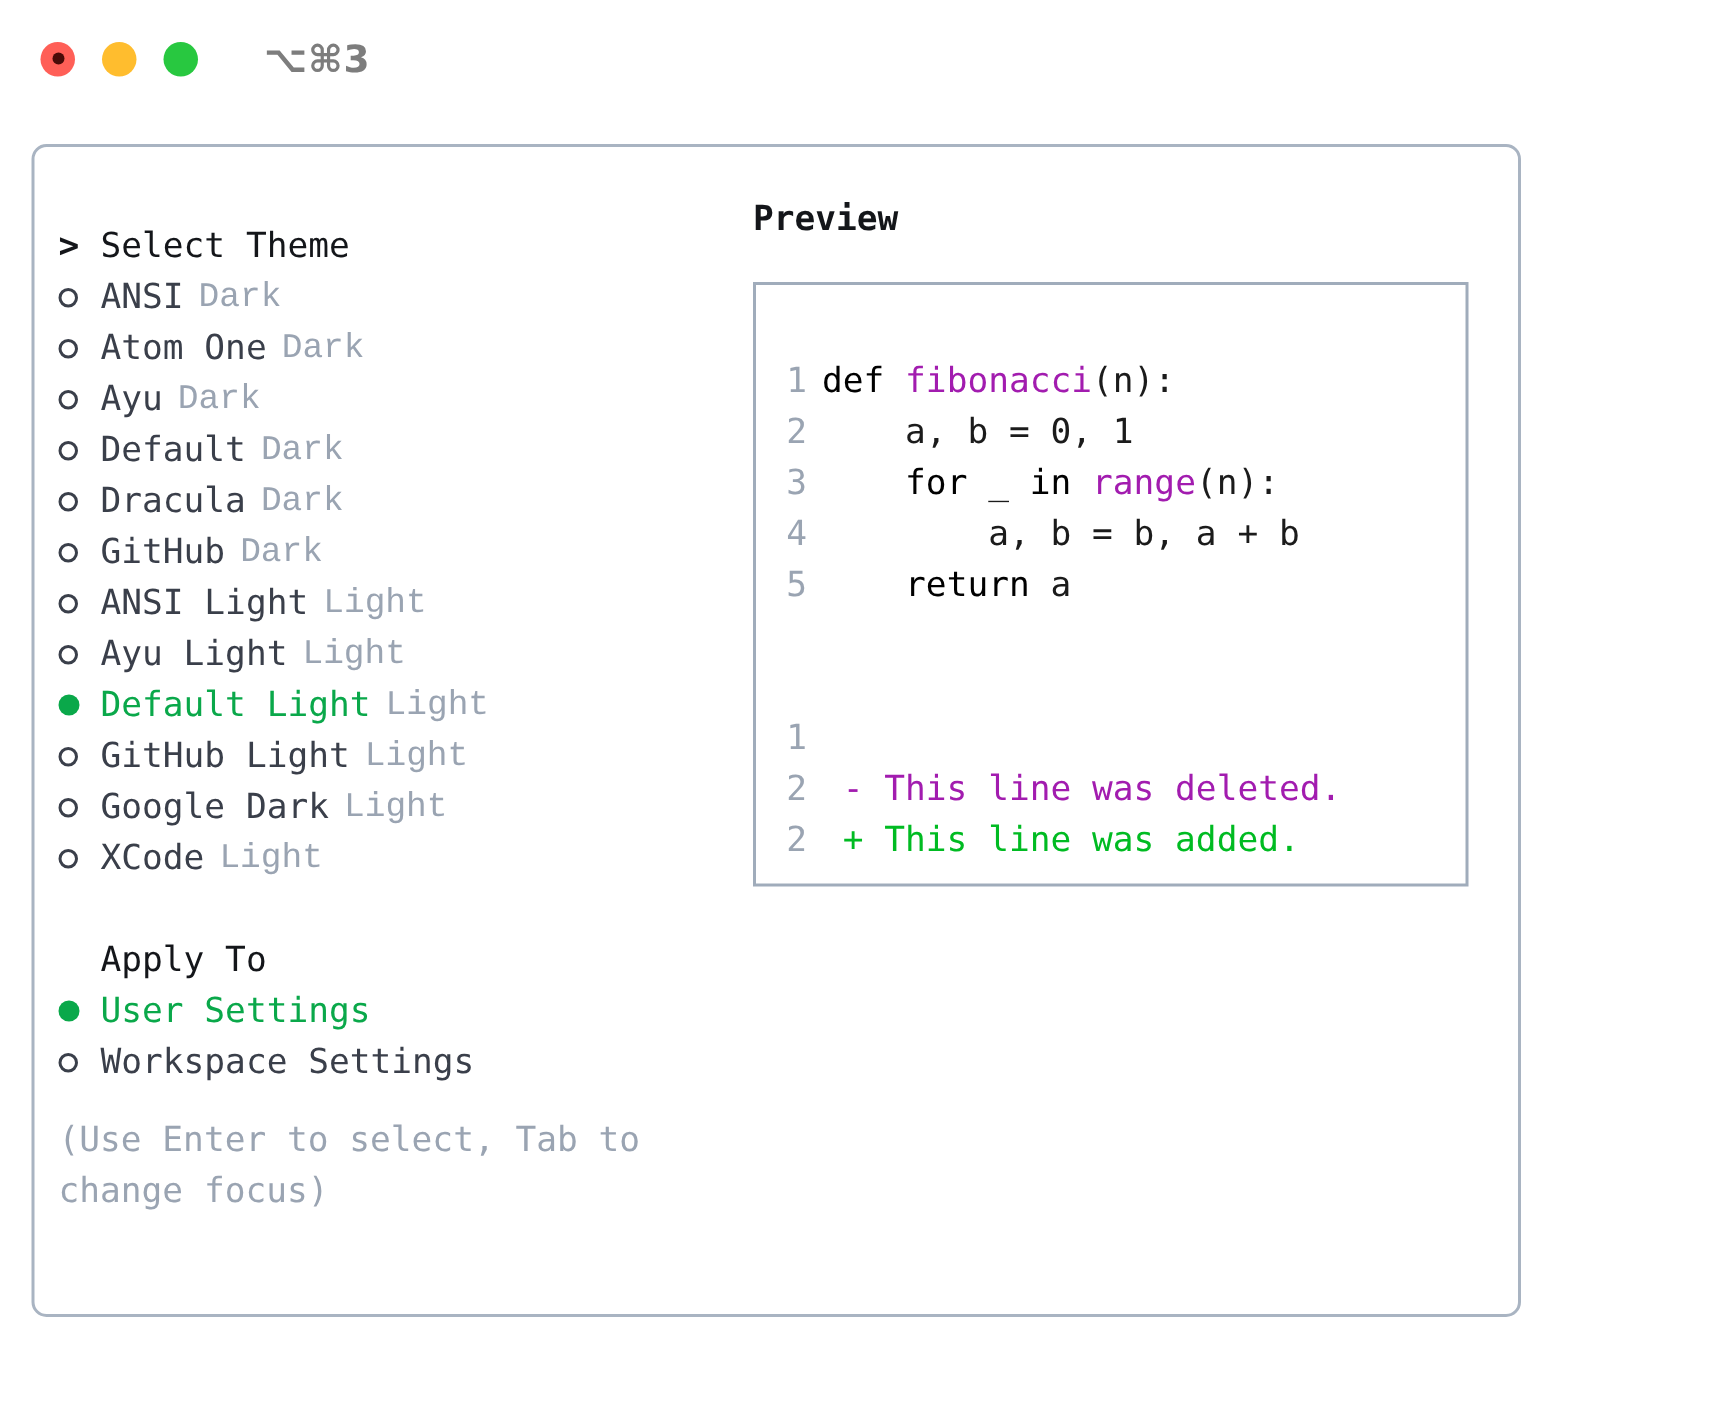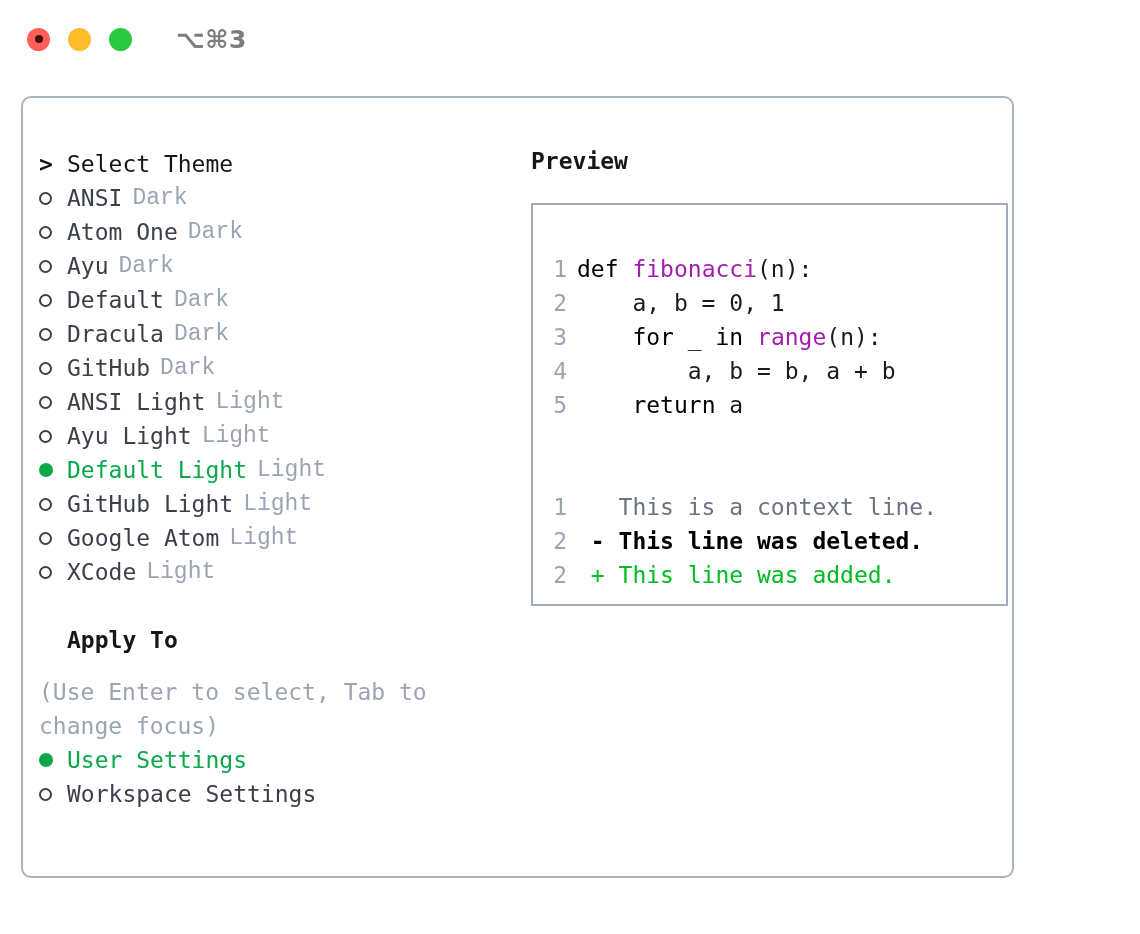--- a/index.html
+++ b/index.html
@@ -81,23 +81,22 @@
   
   #left-col {
     position: absolute;
     left: 16px;
     top: 49px;
     width: 440px;
   }
   #right-col {
     position: absolute;
     left: 479px;
-    top: 46px;
+    top: 31px;
     width: 490px;
-    margin-left: 29px;
   }
 
   
   .row {
     height: 34px;
     display: flex;
     align-items: center;
     font-size: 23px;
     color: #3a3f4a;
     white-space: nowrap;
@@ -137,21 +136,21 @@
   .tag {
     color: #9aa4b2;
     margin-left: 10px;
     font-family: Liberation Mono, monospace;
   }
   .section-head {
     height: 34px;
     display: flex;
     align-items: center;
     font-size: 23px;
-    font-weight: bold;
+    font-weight: normal;
     color: #14161a;
     padding-left: 28px;
   }
   .spacer-row { height: 34px; }
 
   #hint {
     margin-top: 18px;
     font-size: 23px;
     line-height: 34px;
     color: #9aa4b2;
@@ -188,21 +187,21 @@
     flex: 0 0 44px;
     text-align: right;
     color: #9aa4b2;
     padding-right: 10px;
     box-sizing: border-box;
   }
   .code-text { color: #1b1b1b; }
   .kw  { color: #000000; }
   .fn  { color: #a21caf; }
   .ctx { color: #6b7280; }
-  .del { color: #000000; font-weight: bold; }
+  .del { color: #a21caf; }
   .add { color: #00bb22; }
   .blank-row { height: 34px; }
 </style>
 </head>
 <body>
 
 <div id="window">
 
   <div id="titlebar">
     <span class="tl-dot red"></span>
@@ -290,68 +289,68 @@
             <span class="marker">
               <span class="radio-off"></span>
             </span>
             <span class="label">GitHub Light</span>
             <span class="tag">Light</span>
           </div>
           <div class="row">
             <span class="marker">
               <span class="radio-off"></span>
             </span>
-            <span class="label">Google Atom</span>
+            <span class="label">Google Dark</span>
             <span class="tag">Light</span>
           </div>
           <div class="row">
             <span class="marker">
               <span class="radio-off"></span>
             </span>
             <span class="label">XCode</span>
             <span class="tag">Light</span>
           </div>
         </div>
 
       <div class="spacer-row"></div>
 
       <div class="section-head">Apply To</div>
 
+      <div id="apply-list">
+          <div class="row">
+            <span class="marker">
+              <span class="radio-on"></span>
+            </span>
+            <span class="label active">User Settings</span>
+          </div>
+          <div class="row">
+            <span class="marker">
+              <span class="radio-off"></span>
+            </span>
+            <span class="label">Workspace Settings</span>
+          </div>
+        </div>
+
       <div id="hint">(Use Enter to select, Tab to change focus)</div>
-
-      <div id="apply-list">
-          <div class="row">
-            <span class="marker">
-              <span class="radio-on"></span>
-            </span>
-            <span class="label active">User Settings</span>
-          </div>
-          <div class="row">
-            <span class="marker">
-              <span class="radio-off"></span>
-            </span>
-            <span class="label">Workspace Settings</span>
-          </div>
-        </div>
     </div>
 
     <div id="right-col">
       <div id="preview-title">Preview</div>
       <div id="preview-box">
         <div id="code-block">
             <div class="code-row"><span class="gutter">1</span><span><span class="kw">def </span><span class="fn">fibonacci</span><span class="code-text">(n):</span></span></div>
             <div class="code-row"><span class="gutter">2</span><span><span class="code-text">    a, b = 0, 1</span></span></div>
             <div class="code-row"><span class="gutter">3</span><span><span class="code-text">    </span><span class="kw">for</span><span class="code-text"> _ </span><span class="kw">in </span><span class="fn">range</span><span class="code-text">(n):</span></span></div>
             <div class="code-row"><span class="gutter">4</span><span><span class="code-text">        a, b = b, a + b</span></span></div>
             <div class="code-row"><span class="gutter">5</span><span><span class="code-text">    </span><span class="kw">return</span><span class="code-text"> a</span></span></div>
           </div>
         <div class="blank-row"></div>
         <div class="blank-row"></div>
         <div id="diff-block">
-            <div class="code-row"><span class="gutter">1</span><span><span class="ctx">   This is a context line.</span></span></div>
+            <div class="code-row"><span class="gutter">1</span></div>
             <div class="code-row"><span class="gutter">2</span><span><span class="del"> - This line was deleted.</span></span></div>
             <div class="code-row"><span class="gutter">2</span><span><span class="add"> + This line was added.</span></span></div>
           </div>
       </div>
     </div>
 
   </div>
 </div>
 
 </body></html>

